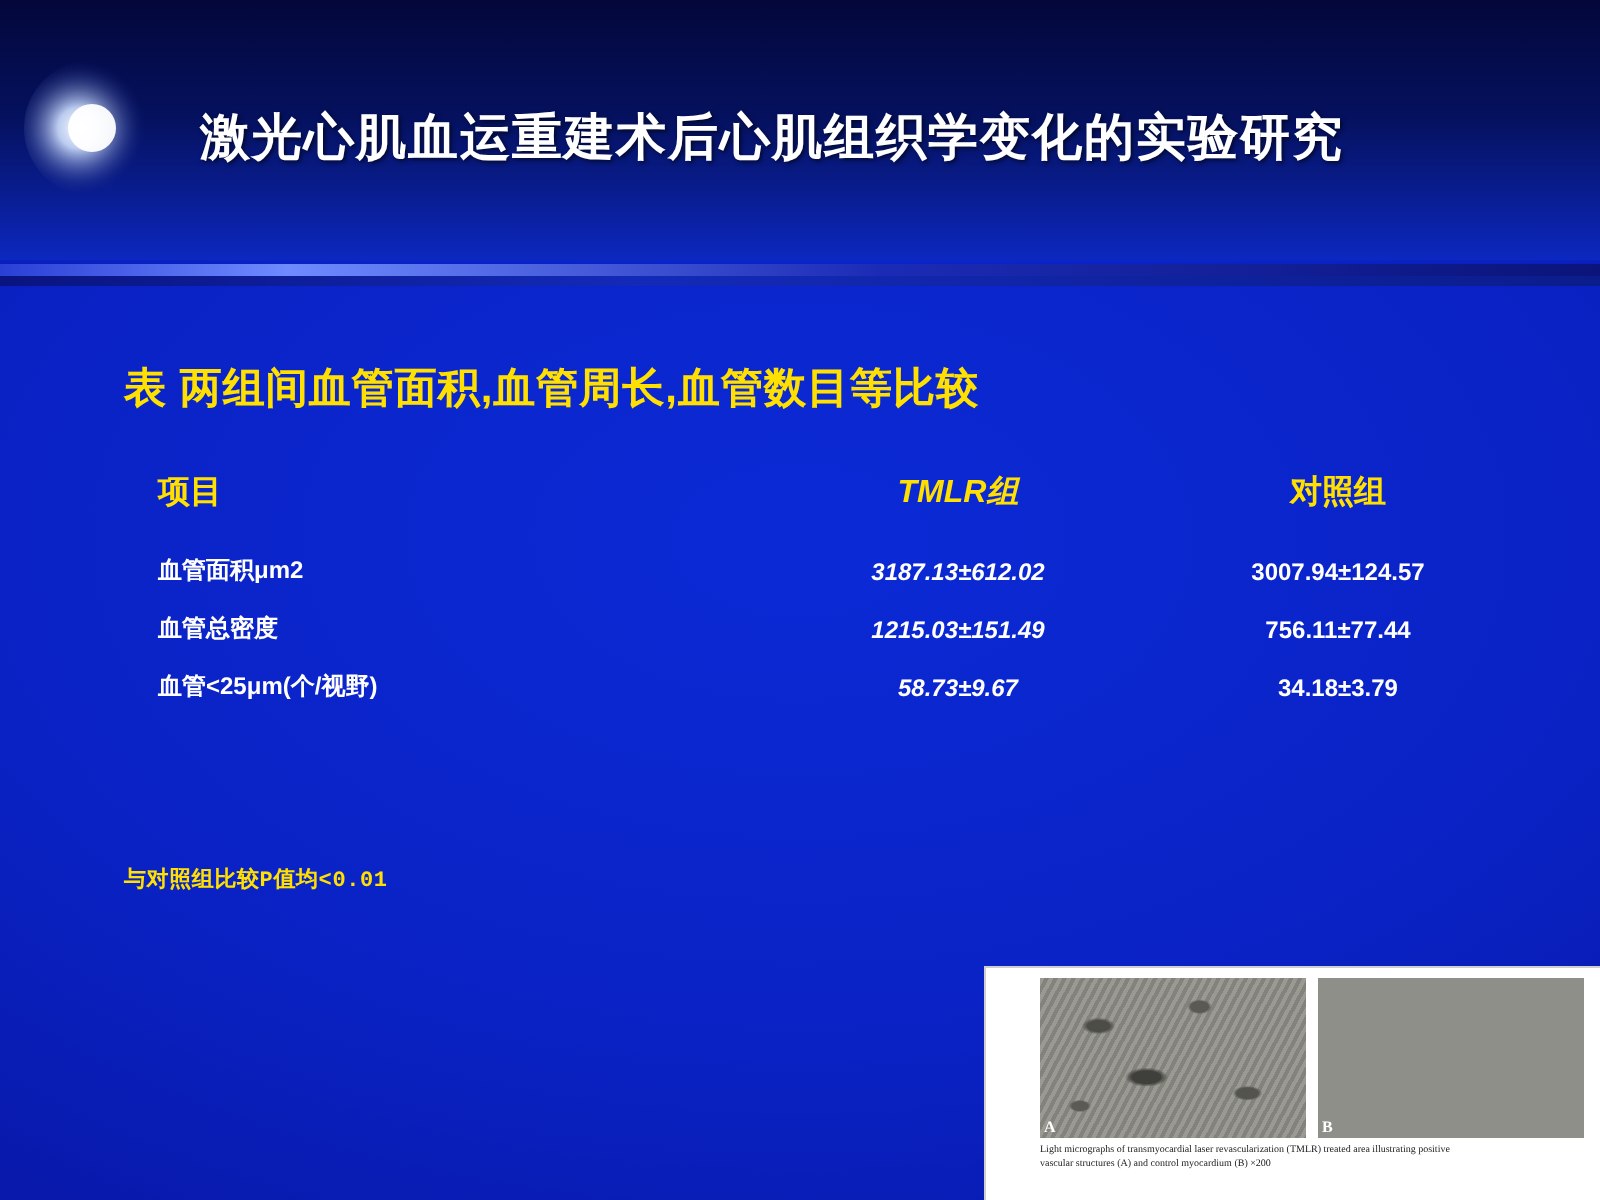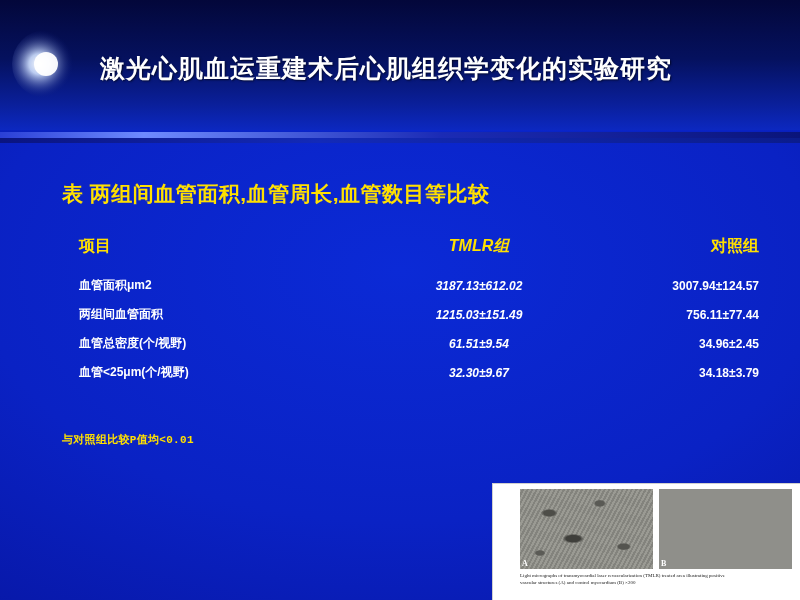--- a/index.html
+++ b/index.html
@@ -93,21 +93,21 @@
     height: 29px;
     vertical-align: middle;
   }
   .data-table th {
     color: #ffe000;
     font-size: 16px;
     padding-bottom: 10px;
   }
   .col-item { text-align: left; width: 300px; }
   .col-a { text-align: center; width: 200px; font-style: italic; }
-  .col-b { text-align: right; width: 180px; }
+  .col-b { text-align: center; width: 180px; }
 
   .footnote {
     position: absolute;
     left: 62px;
     top: 432px;
     color: #ffe000;
     font-size: 11px;
     font-weight: bold;
     letter-spacing: 0.3px;
     font-family: Liberation Mono, monospace;
@@ -241,32 +241,27 @@
         <th class="col-b">对照组</th>
       </tr>
     </thead>
     <tbody>
       <tr>
         <td class="col-item">血管面积μm2</td>
         <td class="col-a">3187.13±612.02</td>
         <td class="col-b">3007.94±124.57</td>
       </tr>
       <tr>
-        <td class="col-item">两组间血管面积</td>
+        <td class="col-item">血管总密度</td>
         <td class="col-a">1215.03±151.49</td>
         <td class="col-b">756.11±77.44</td>
       </tr>
       <tr>
-        <td class="col-item">血管总密度(个/视野)</td>
-        <td class="col-a">61.51±9.54</td>
-        <td class="col-b">34.96±2.45</td>
-      </tr>
-      <tr>
         <td class="col-item">血管&lt;25μm(个/视野)</td>
-        <td class="col-a">32.30±9.67</td>
+        <td class="col-a">58.73±9.67</td>
         <td class="col-b">34.18±3.79</td>
       </tr>
     </tbody>
   </table>
 
   <div class="footnote">与对照组比较P值均&lt;0.01</div>
 
   <div class="figure">
     <div class="figure-panels">
       <div class="panel panel-a">

